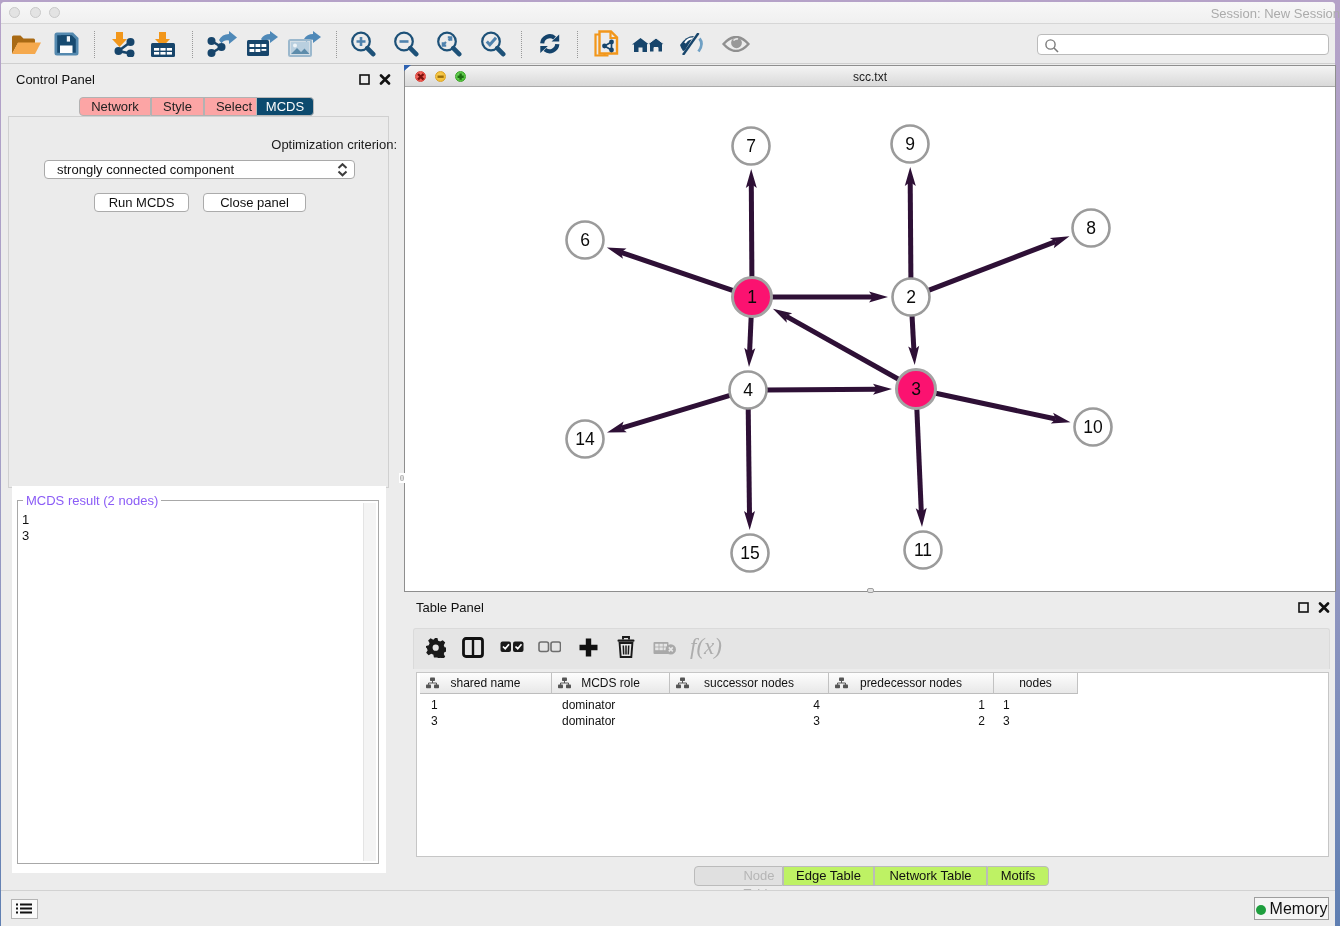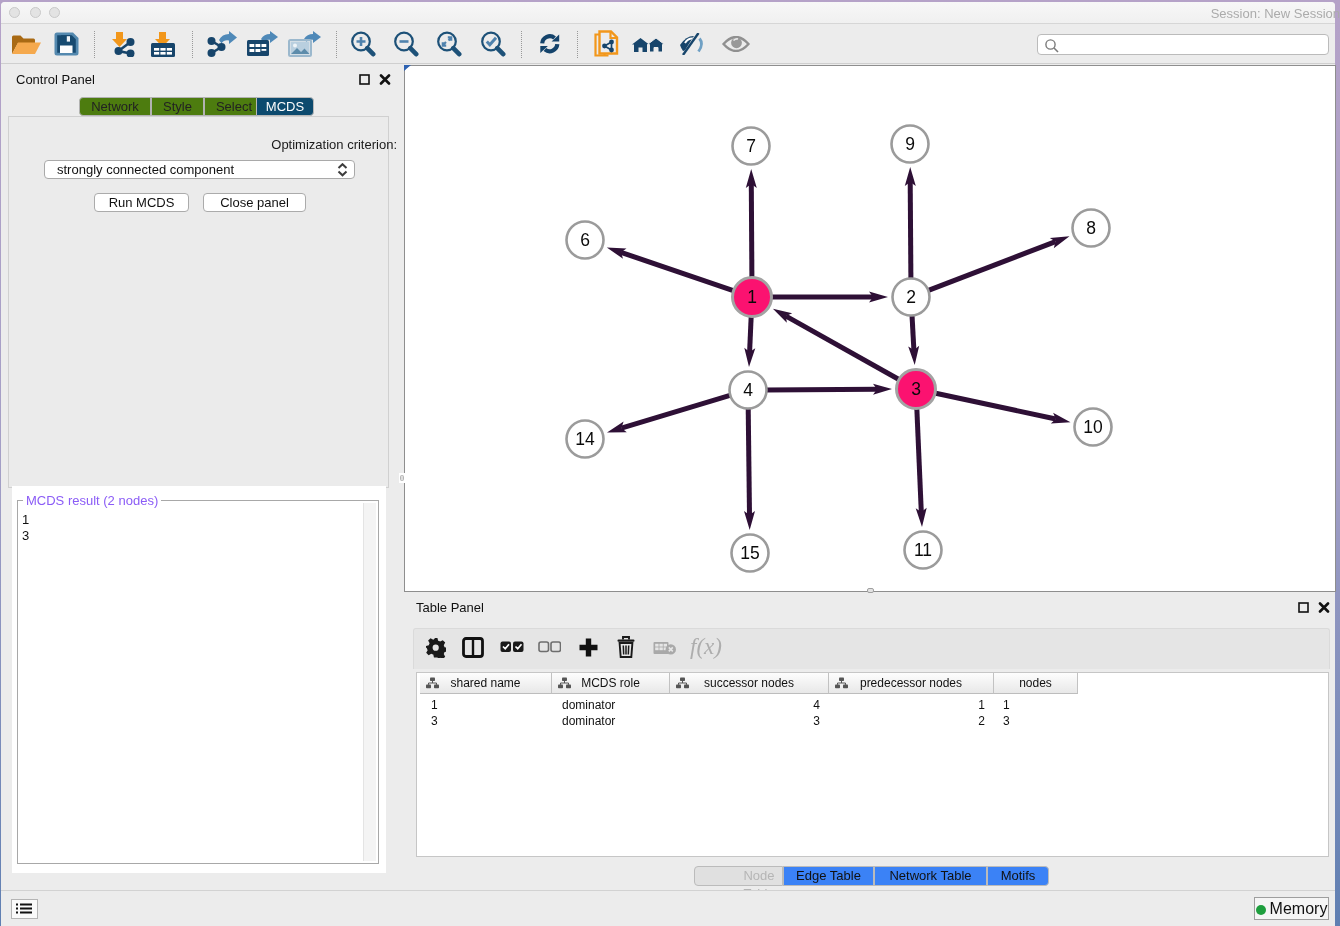--- a/index.html
+++ b/index.html
@@ -8,42 +8,42 @@
 #desk { position:absolute; inset:0; background:linear-gradient(180deg,#b5a2c8 0%,#a49fc6 50%,#5f7fb2 100%); }
 #win { position:absolute; left:1px; top:2px; width:1334px; height:924px; background:#ececec; border-radius:4px 4px 0 0; }
 #titlebar { position:absolute; left:1px; top:2px; width:1334px; height:22px; background:linear-gradient(#f7f7f7,#f0f0f0); border-bottom:1px solid #d6d6d6; border-radius:4px 4px 0 0; }
 .tl { position:absolute; top:5px; width:11px; height:11px; border-radius:50%; background:#e3e3e3; border:1px solid #c9c9c9; }
 #title { position:absolute; left:0; top:6px; width:1340px; text-align:right; font-size:13px; color:#ababab; }
 #toolbar { position:absolute; left:1px; top:25px; width:1334px; height:39px; background:#ececec; border-bottom:1px solid #cfcfcf; }
 .sep { position:absolute; top:31px; height:27px; width:0; border-left:1px dotted #999; }
 #searchbox { position:absolute; left:1037px; top:34px; width:292px; height:21px; background:#fff; border:1px solid #bbb; border-radius:4px; }
 
 #cp-hdr { position:absolute; left:16px; top:72px; font-size:13px; color:#111; }
-.tab { position:absolute; top:97px; height:19px; border:1px solid #b2b2b2; background:#4d7c0f; text-align:center; line-height:18px; color:#222; font-size:13px; }
+.tab { position:absolute; top:97px; height:19px; border:1px solid #b2b2b2; background:#fca5a5; text-align:center; line-height:18px; color:#222; font-size:13px; }
 #mcdsbody { position:absolute; left:8px; top:116px; width:381px; height:372px; background:#ebebeb; border:1px solid #d0d0d0; }
 #optlabel { position:absolute; left:0; top:137px; width:397px; text-align:right; font-size:13px; color:#1a1a1a; }
 #dropdown { position:absolute; left:44px; top:160px; width:311px; height:19px; background:#fff; border:1px solid #a9a9a9; border-radius:4px; font-size:13px; line-height:17px; padding-left:12px; color:#111; }
 .btn { position:absolute; top:193px; height:19px; background:#fff; border:1px solid #ababab; border-radius:4px; font-size:13px; text-align:center; line-height:17px; color:#111; }
 #respanel { position:absolute; left:12px; top:486px; width:374px; height:387px; background:#fff; }
 #resultbox { position:absolute; left:17px; top:500px; width:362px; height:364px; border:1px solid #a8a8a8; background:#fff; }
 #resultbox .legend { position:absolute; left:5px; top:-8px; background:#fff; padding:0 3px; font-size:13px; color:#8b5cf6; }
 #resulttext { position:absolute; left:4px; top:11px; font-size:13px; color:#111; line-height:15.5px; }
 #resscroll { position:absolute; right:2px; top:2px; bottom:2px; width:13px; background:#f4f4f4; border-left:1px solid #e4e4e4; }
 
 #netwin { position:absolute; left:404px; top:65px; width:932px; height:527px; background:#fff; border:1px solid #8e8e8e; }
 #nettitle { position:absolute; left:0; top:0; width:930px; height:21px; background:linear-gradient(#f4f4f4,#d9d9d9); border-bottom:1px solid #aaa; }
 #nettitle .t { position:absolute; top:4px; width:100%; text-align:center; font-size:12px; color:#1a1a1a; }
 .tfl { position:absolute; top:5px; width:11px; height:11px; border-radius:50%; }
 
 #tp-hdr { position:absolute; left:416px; top:600px; font-size:13px; color:#111; }
 #ttoolbar { position:absolute; left:413px; top:628px; width:917px; height:41px; background:#e5e5e5; border:1px solid #dadada; border-bottom:none; border-radius:3px 3px 0 0; }
 #ttable { position:absolute; left:416px; top:672px; width:913px; height:185px; background:#fff; border:1px solid #c6c6c6; }
 .th { position:absolute; top:0; height:21px; background:linear-gradient(#fdfdfd,#e8e8e8); border-right:1px solid #c2c2c2; border-bottom:1px solid #bdbdbd; font-size:12px; text-align:center; line-height:20px; color:#111; }
 .td { position:absolute; font-size:12px; color:#111; height:16px; line-height:16px; }
-.btab { position:absolute; top:866px; height:20px; border:1px solid #bbb; background:#3b82f6; font-size:13px; text-align:center; line-height:18px; color:#111; }
+.btab { position:absolute; top:866px; height:20px; border:1px solid #bbb; background:#bef264; font-size:13px; text-align:center; line-height:18px; color:#111; }
 
 #statusbar { position:absolute; left:1px; top:890px; width:1334px; height:36px; background:#ececec; border-top:1px solid #d2d2d2; }
 #listbtn { position:absolute; left:11px; top:899px; width:27px; height:20px; background:#fafafa; border:1px solid #b5b5b5; }
 #membtn { position:absolute; left:1254px; top:897px; width:75px; height:23px; background:#f5f5f5; border:1px solid #9e9e9e; font-size:16px; color:#111; text-align:center; line-height:21px; }
 svg { display:block; }
 </style>
 </head>
 <body>
 <div id="desk"></div>
 <div id="win"></div>
@@ -200,20 +200,31 @@
 <div class="btn" style="left:94px;width:95px;">Run MCDS</div>
 <div class="btn" style="left:203px;width:103px;">Close panel</div>
 <div id="respanel"></div>
 <div id="resultbox">
   <div class="legend">MCDS result (2 nodes)</div>
   <div id="resulttext">1<br>3</div>
   <div id="resscroll"></div>
 </div>
 
 <div id="netwin">
+  <div id="nettitle">
+    <div class="tfl" style="left:10px;background:radial-gradient(circle at 40% 40%,#f4746c,#ee4b40);border:1px solid #d8423a;"></div>
+    <div class="tfl" style="left:30px;background:radial-gradient(circle at 40% 40%,#f8cf55,#f2b829);border:1px solid #dba426;"></div>
+    <div class="tfl" style="left:50px;background:radial-gradient(circle at 40% 40%,#74d562,#43bb2e);border:1px solid #3aa427;"></div>
+    <svg width="70" height="13" viewBox="0 0 70 13" style="position:absolute;left:10px;top:4px">
+        <path d="M3 4 L8.5 9.5 M8.5 4 L3 9.5" stroke="#7d120e" stroke-width="2.4"></path>
+        <path d="M22.5 6.7 h6.2" stroke="#9a6e0a" stroke-width="2.4"></path>
+        <path d="M45.6 3.6 v6.2 M42.5 6.7 h6.2" stroke="#1c6e12" stroke-width="2.4"></path>
+      </svg>
+    <div class="t">scc.txt</div>
+  </div>
   <svg id="net" width="930" height="504" viewBox="0 0 930 504" style="position:absolute;left:1px;top:21px;">
 <line x1="345.9" y1="191.0" x2="345.3" y2="97.0" stroke="#2e1036" stroke-width="5"></line>
 <path d="M345.2 82.0 L350.8 101.0 L345.3 97.0 L339.8 101.0 Z" fill="#2e1036"></path>
 <line x1="328.0" y1="203.9" x2="215.0" y2="165.3" stroke="#2e1036" stroke-width="5"></line>
 <path d="M200.8 160.4 L220.5 161.4 L215.0 165.3 L217.0 171.8 Z" fill="#2e1036"></path>
 <line x1="365.0" y1="210.0" x2="467.0" y2="210.0" stroke="#2e1036" stroke-width="5"></line>
 <path d="M482.0 210.0 L463.0 215.5 L467.0 210.0 L463.0 204.5 Z" fill="#2e1036"></path>
 <line x1="345.2" y1="229.0" x2="343.6" y2="265.0" stroke="#2e1036" stroke-width="5"></line>
 <path d="M343.0 280.0 L338.3 260.8 L343.6 265.0 L349.3 261.3 Z" fill="#2e1036"></path>
 <line x1="504.9" y1="192.0" x2="504.2" y2="95.0" stroke="#2e1036" stroke-width="5"></line>

